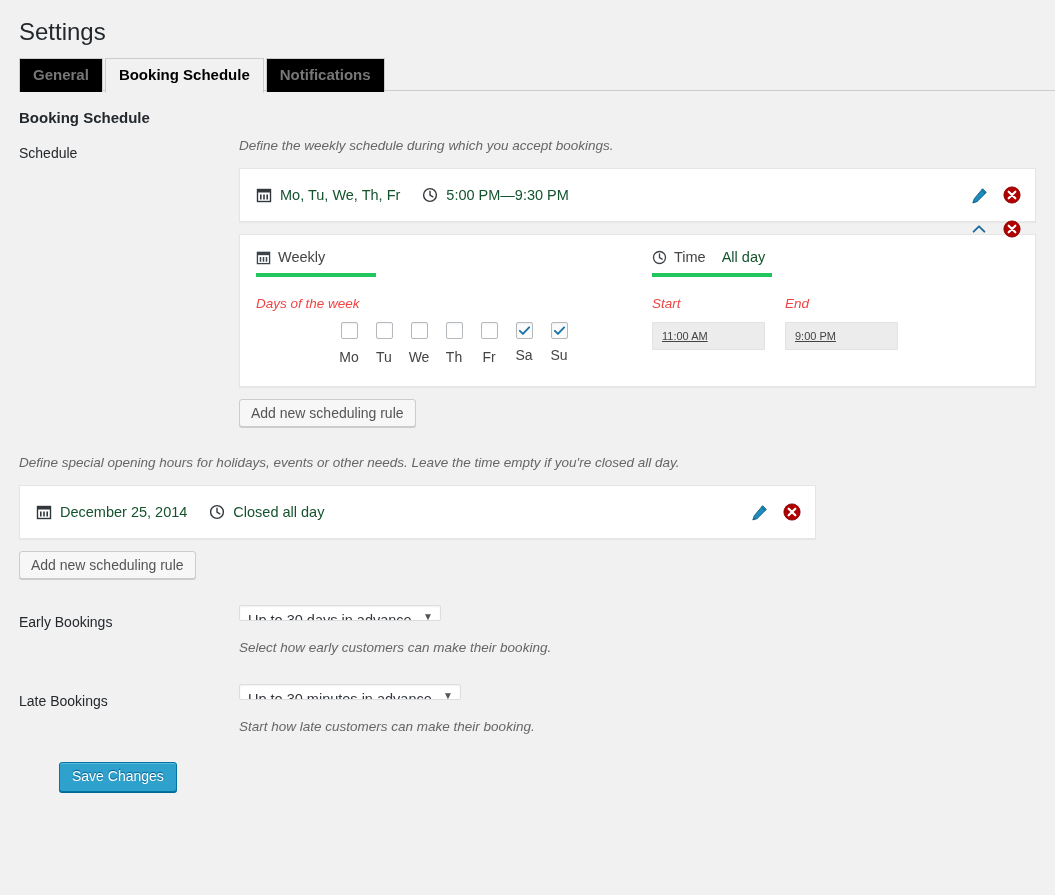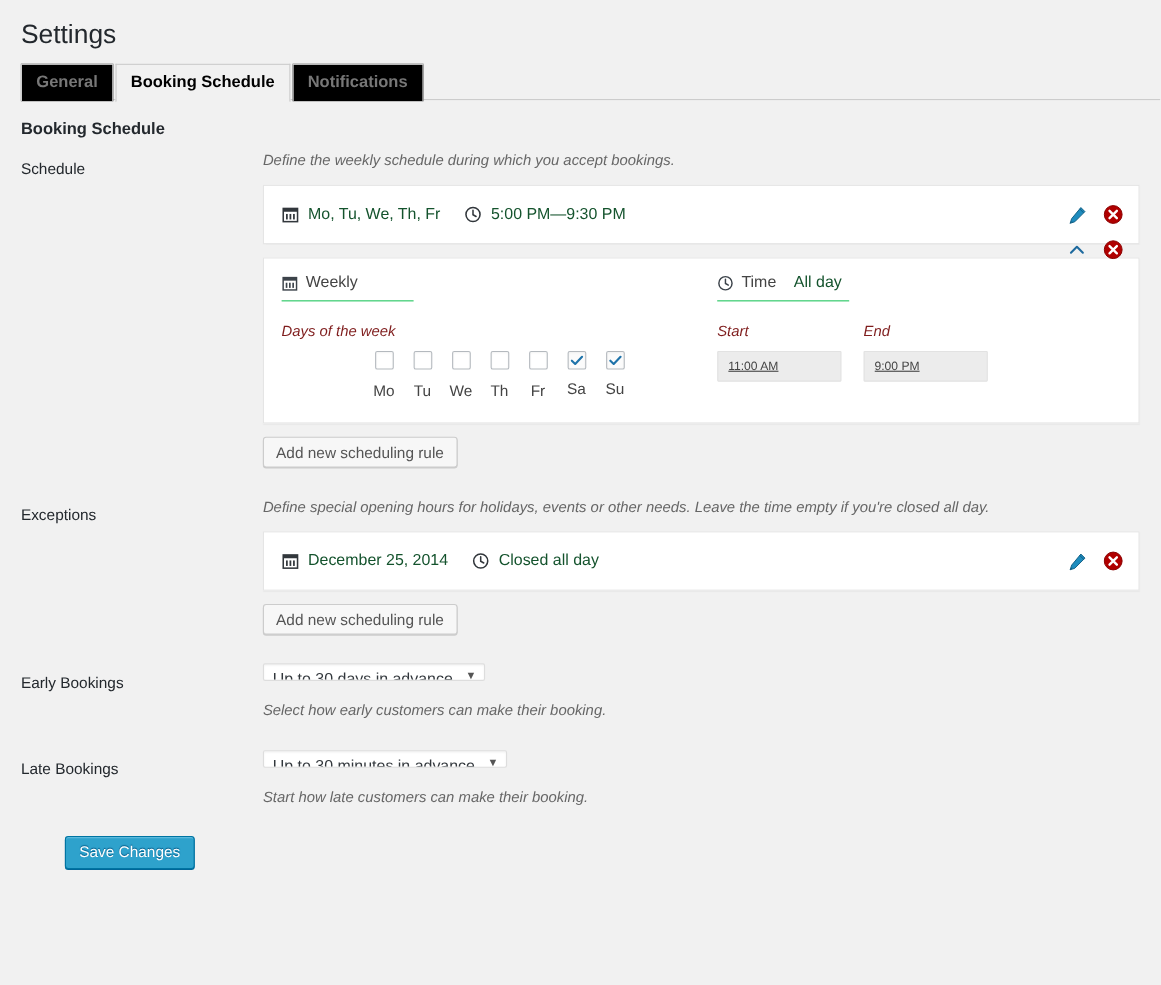--- a/index.html
+++ b/index.html
@@ -148,42 +148,42 @@
   .rule-body {
     padding: 14px 16px 20px 16px;
     display: flex;
   }
   .rule-col-left { width: 396px; flex: 0 0 396px; }
   .rule-col-right { flex: 1 1 auto; }
 
   .mini-tabs {
     display: flex;
     align-items: flex-start;
-    border-bottom: 1px solid #22c55e;
+    border-bottom: 4px solid #22c55e;
     padding-bottom: 8px;
     margin-bottom: 18px;
     width: 120px;
   }
   .mini-tab {
     display: inline-flex;
     align-items: center;
     font-size: 14.5px;
     color: #444;
     margin-right: 16px;
     cursor: pointer;
     white-space: nowrap;
   }
   .mini-tab .ico { margin-right: 7px; display: inline-flex; }
   .mini-tab.link { color: #14532d; }
   .mini-tab.link:last-child { margin-right: 0; }
 
   .sub-label {
     font-size: 13.5px;
     font-style: italic;
-    color: #7f1d1d;
+    color: #ef4444;
     margin-bottom: 9px;
     line-height: 1.3;
   }
 
   .days-row { display: flex; justify-content: center; }
   .day-cell {
     width: 35px;
     text-align: center;
     margin-right: 0;
   }
@@ -466,21 +466,20 @@
         </div>
       </div>
 
       <button class="btn-secondary">Add new scheduling rule</button>
     </div>
   </div>
 
   <div class="spacer-26"></div>
 
   <div class="form-row">
-    <div class="form-label">Exceptions</div>
     <div class="form-field">
 
       <p class="field-desc">Define special opening hours for holidays, events or other needs. Leave the time empty if you're closed all day.</p>
 
       <div class="rule-card">
         <div class="rule-summary">
           <span class="summary-item">
             <span class="ico">
               <svg width="16" height="16" viewBox="0 0 16 16" aria-hidden="true">
                 <rect x="1.5" y="2.5" width="13" height="12" fill="none" stroke="#32373c" stroke-width="1.4"></rect>

